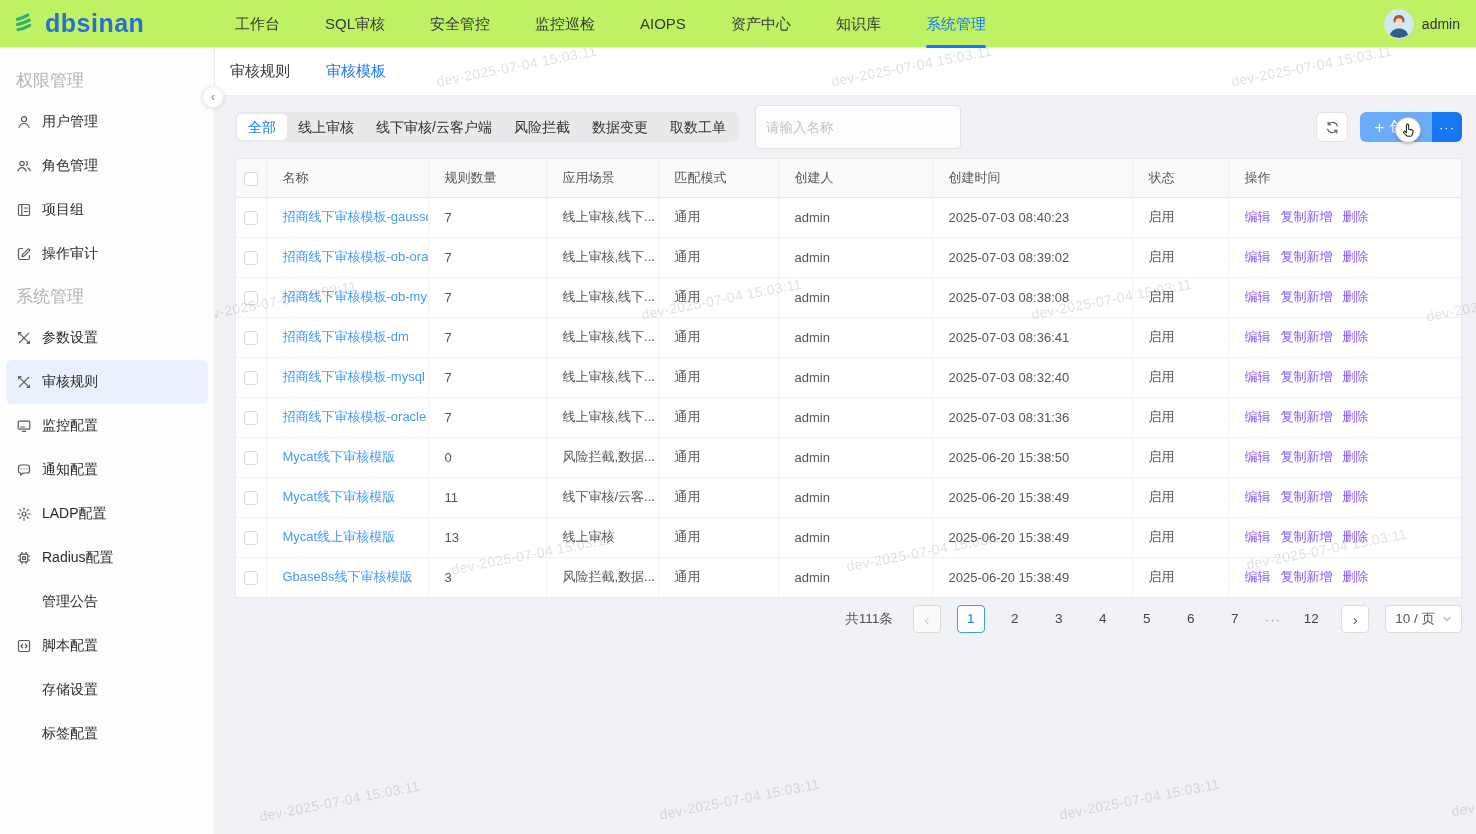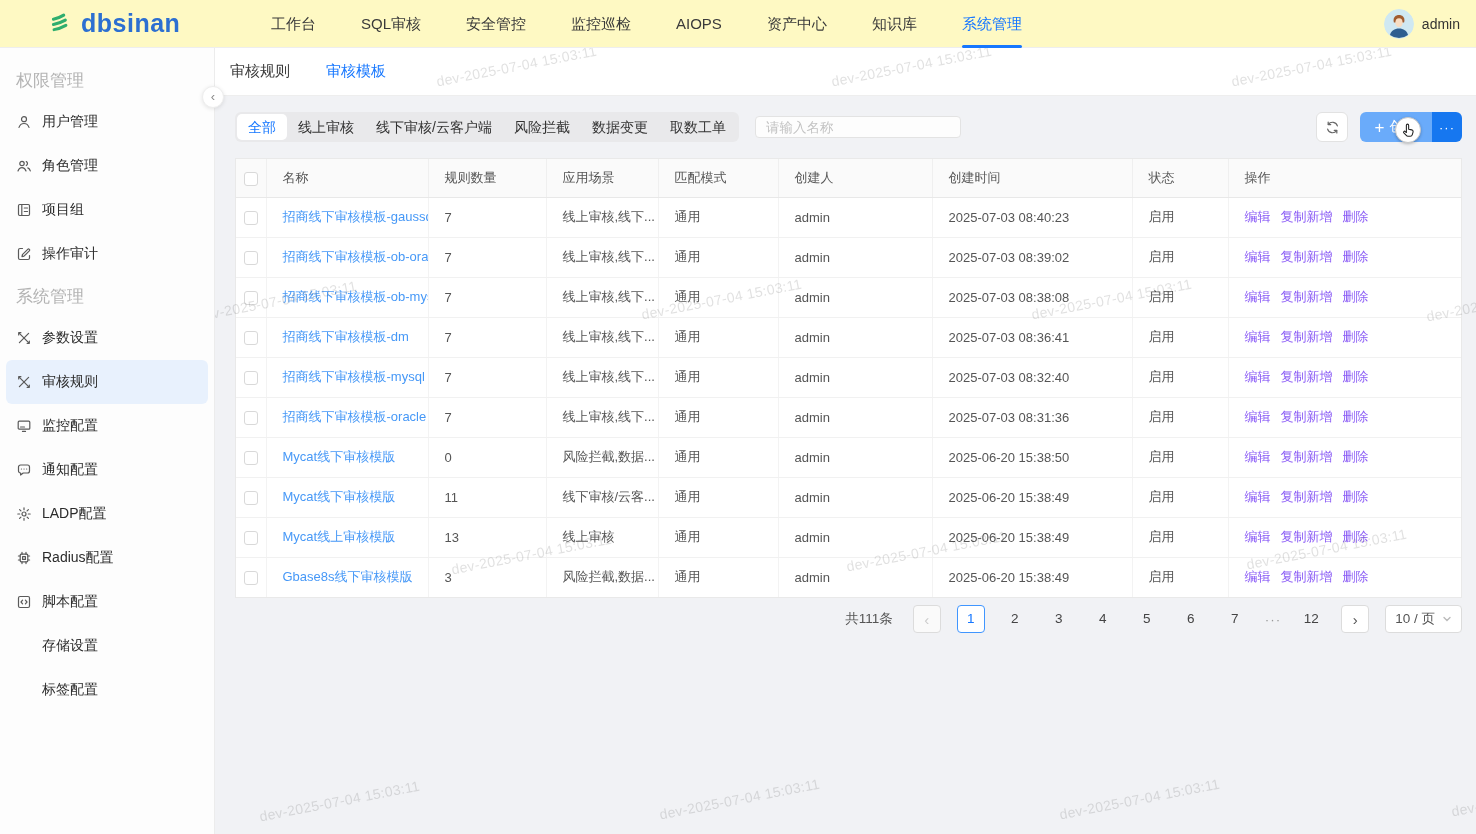--- a/index.html
+++ b/index.html
@@ -1,22 +1,22 @@
 <!DOCTYPE html>
 <html><head>
 <meta charset="utf-8">
 <style>
   * { margin:0; padding:0; box-sizing:border-box; }
   html,body{ background:#e9eaec; }
   body{ font-family:"Liberation Sans","DejaVu Sans",sans-serif; }
   .app{ position:relative; width:1476px; height:834px; background:#f1f2f5; overflow:hidden; }
 
   
-  .navbar{ position:absolute; top:0; left:0; right:0; height:48px; background:#fef9c3;
-           border-bottom:1px solid #eeeeee; display:flex; align-items:center; z-index:5;padding-left:36px; }
+  .navbar{ position:absolute; top:0; left:0; right:0; height:48px; background:#bef264;
+           border-bottom:1px solid #eeeeee; display:flex; align-items:center; z-index:5; }
   .logo{ display:flex; align-items:center; gap:7px; padding-left:12px; width:215px; cursor:pointer; }
   .logo-text{ font-size:25px; font-weight:700; color:#2c6fd1; letter-spacing:.5px; }
   .nav-items{ display:flex; gap:45px; padding-left:20px; height:48px; }
   .nav-item{ font-size:15px; color:#3a3a3a; cursor:pointer; position:relative; line-height:48px; white-space:nowrap; }
   .nav-item.active{ color:#1677ff; }
   .nav-item.active::after{ content:''; position:absolute; left:0; right:0; bottom:0; height:3px;
            background:#1677ff; border-radius:2px; }
   .user{ margin-left:auto; display:flex; align-items:center; gap:8px; padding-right:16px;
          font-size:14px; color:#333; cursor:pointer; }
   .avatar{ width:30px; height:30px; border-radius:50%; overflow:hidden; display:block; }
@@ -39,21 +39,21 @@
   .tabstrip{ height:48px; background:#fff; border-bottom:1px solid #eeeeee; display:flex;
              align-items:center; gap:36px; padding-left:15px; }
   .page-tab{ font-size:15px; color:#3a3a3a; cursor:pointer; }
   .page-tab.active{ color:#1677ff; }
 
   .filter-row{ position:absolute; left:20px; top:64px; right:14px; height:30px; display:flex; align-items:center; }
   .segments{ display:flex; align-items:center; background:#e9e9eb; border-radius:6px; padding:2px; height:30px; }
   .segment{ padding:0 11px; font-size:14px; color:#333; height:26px; line-height:26px; border-radius:5px;
             cursor:pointer; white-space:nowrap; }
   .segment.active{ background:#fff; color:#1677ff; }
-  .search{ margin-left:16px; width:206px; height:22px; border:1px solid #e3e3e3; border-radius:4px;
+  .search{ margin-left:16px; width:206px; height:44px; border:1px solid #e3e3e3; border-radius:4px;
            background:#fdfdfd; padding:0 10px; font-size:13.5px; color:#333; outline:none; }
   .search::placeholder{ color:#c3c3c3; }
   .right-tools{ margin-left:auto; display:flex; align-items:center; gap:12px; }
   .refresh-btn{ width:32px; height:30px; background:#fff; border:1px solid #e2e2e2; border-radius:6px;
             display:flex; align-items:center; justify-content:center; cursor:pointer; }
   .create-group{ display:flex; }
   .create-btn{ width:72px; height:30px; background:#6aabfa; color:#fff; border:none;
             border-radius:6px 0 0 6px; font-size:14px; display:flex; align-items:center;
             justify-content:center; gap:5px; cursor:pointer; }
   .create-btn .plus{ font-size:17px; line-height:1; }
@@ -234,20 +234,24 @@
         <span class="sb-icon">
           <svg width="16" height="16" viewBox="0 0 16 16" fill="none" stroke="#5a5a5a" stroke-width="1.2" stroke-linecap="round" stroke-linejoin="round">
             <rect x="4.2" y="4.2" width="7.6" height="7.6" rx="1"></rect>
             <rect x="6.6" y="6.6" width="2.8" height="2.8"></rect>
             <path d="M6 4.2V2.4M10 4.2V2.4M6 13.6v-1.8M10 13.6v-1.8M4.2 6H2.4M4.2 10H2.4M13.6 6h-1.8M13.6 10h-1.8"></path>
           </svg>
         </span>
         <span>Radius配置</span>
       </div>
       <div class="sb-item">
+        <span class="sb-icon"></span>
+        <span>管理公告</span>
+      </div>
+      <div class="sb-item">
         <span class="sb-icon">
           <svg width="16" height="16" viewBox="0 0 16 16" fill="none" stroke="#5a5a5a" stroke-width="1.2" stroke-linecap="round" stroke-linejoin="round">
             <rect x="2.5" y="2.5" width="11" height="11" rx="1.5"></rect>
             <path d="M6.6 6.2 5 8l1.6 1.8M9.4 6.2 11 8l-1.6 1.8"></path>
           </svg>
         </span>
         <span>脚本配置</span>
       </div>
       <div class="sb-item">
         <span class="sb-icon"></span>

